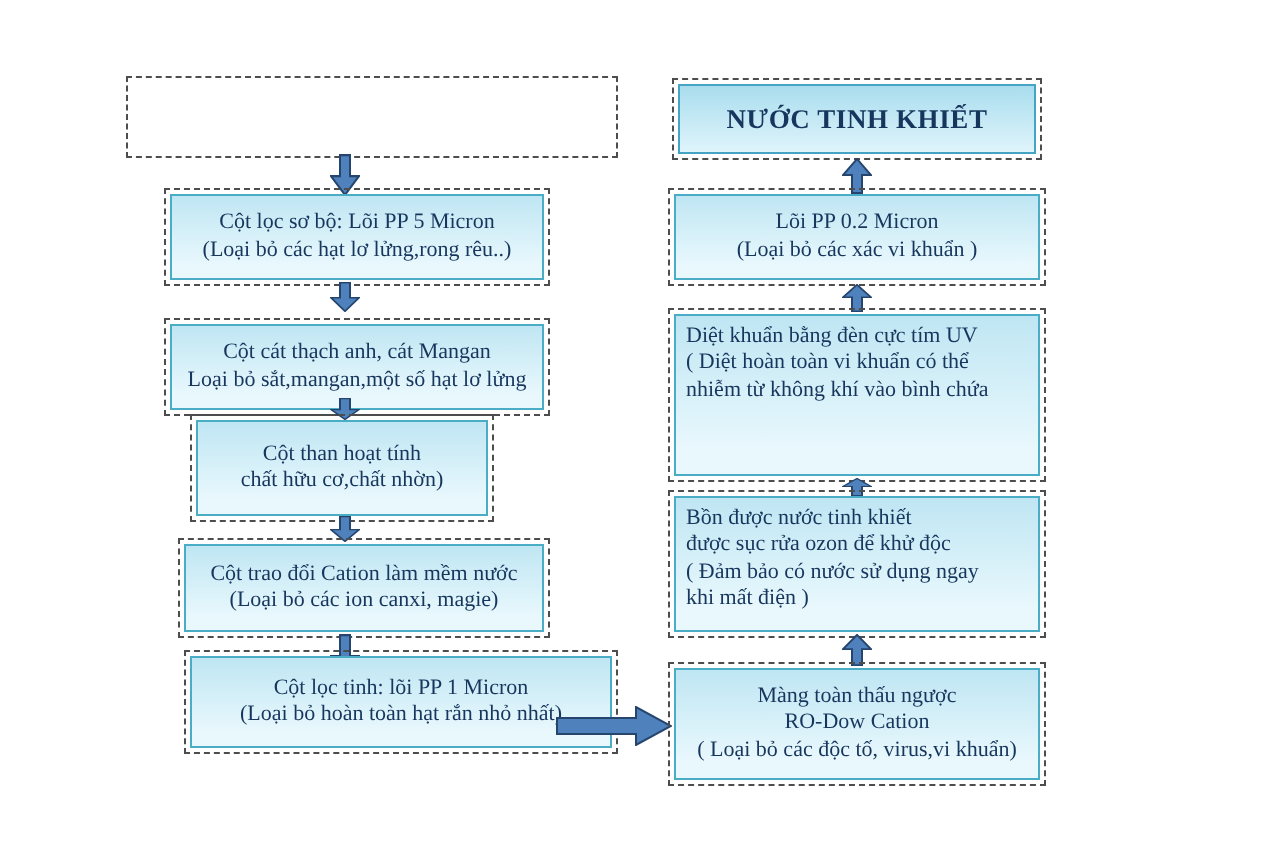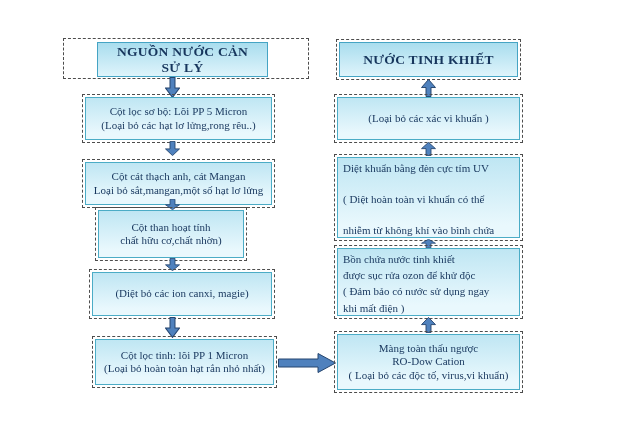--- a/index.html
+++ b/index.html
@@ -15,35 +15,31 @@
     display:flex;flex-direction:column;justify-content:center;
     text-align:center;font-size:11px;line-height:13.4px;
   }
   .node .ln{display:block;white-space:nowrap;}
   .header{
     font-weight:bold;font-size:13.5px;line-height:16px;letter-spacing:.3px;
     background:linear-gradient(180deg,#a9ddee 0%,#dff4fb 100%);
     border-color:#45a4c4;
   }
   .no-outline{outline:none;}
-  .left-align{text-align:left;justify-content:space-between;padding:4px 2px 0 5px;}
+  .left-align{text-align:left;justify-content:flex-start;padding:4px 2px 0 5px;}
   .marquee{position:absolute;border:1.2px dashed #4d4d4d;box-sizing:border-box;}
   .arrow{position:absolute;display:block;}
 </style>
 </head>
 <body>
 
 <div class="canvas">
 
   <div class="marquee" style="left:63px;top:38px;width:246px;height:41px"></div>
 
-  <div class="node header no-outline" style="left:97px;top:42px;width:171px;height:35px">
-    <span class="ln">NGUỒN NƯỚC CẢN</span>
-    <span class="ln">SỬ LÝ</span>
-  </div>
 
   <div class="node header" style="left:339px;top:42px;width:179px;height:35px">
     <span class="ln">NƯỚC TINH KHIẾT</span>
   </div>
 
   <svg class="arrow" style="left:165px;top:77px" width="15" height="21" viewBox="0 0 15 19" preserveAspectRatio="none">
     <path d="M5 0.5 H10 V10 H14.5 L7.5 18.5 L0.5 10 H5 Z" fill="#4f81bd" stroke="#25456e" stroke-width="1"></path>
   </svg>
 
   <div class="node" style="left:85px;top:97px;width:187px;height:43px">
@@ -67,60 +63,62 @@
   <div class="node" style="left:98px;top:210px;width:146px;height:48px">
     <span class="ln">Cột than hoạt tính</span>
     <span class="ln">chất hữu cơ,chất nhờn)</span>
   </div>
 
   <svg class="arrow" style="left:165px;top:258px" width="15" height="13" viewBox="0 0 15 19" preserveAspectRatio="none">
     <path d="M5 0.5 H10 V10 H14.5 L7.5 18.5 L0.5 10 H5 Z" fill="#4f81bd" stroke="#25456e" stroke-width="1"></path>
   </svg>
 
   <div class="node" style="left:92px;top:272px;width:180px;height:44px">
-    <span class="ln">(Diệt bỏ các ion canxi, magie)</span>
+    <span class="ln">Cột trao đổi Cation làm mềm nước</span>
+    <span class="ln">(Loại bỏ các ion canxi, magie)</span>
   </div>
 
   <svg class="arrow" style="left:165px;top:317px" width="15" height="21" viewBox="0 0 15 19" preserveAspectRatio="none">
     <path d="M5 0.5 H10 V10 H14.5 L7.5 18.5 L0.5 10 H5 Z" fill="#4f81bd" stroke="#25456e" stroke-width="1"></path>
   </svg>
 
-  <div class="node" style="left:95px;top:339px;width:179px;height:46px">
+  <div class="node" style="left:95px;top:328px;width:211px;height:46px">
     <span class="ln">Cột lọc tinh: lõi PP 1 Micron</span>
     <span class="ln">(Loại bỏ hoàn toàn hạt rắn nhỏ nhất)</span>
   </div>
 
   <svg class="arrow" style="left:278px;top:353px" width="58" height="20" viewBox="0 0 58 20" preserveAspectRatio="none">
     <path d="M0.5 6 H40 V0.5 L57.5 10 L40 19.5 V14 H0.5 Z" fill="#4f81bd" stroke="#25456e" stroke-width="1"></path>
   </svg>
 
   <svg class="arrow" style="left:421px;top:79px" width="15" height="18" viewBox="0 0 15 19" preserveAspectRatio="none">
     <path d="M5 18.5 H10 V9 H14.5 L7.5 0.5 L0.5 9 H5 Z" fill="#4f81bd" stroke="#25456e" stroke-width="1"></path>
   </svg>
 
   <div class="node" style="left:337px;top:97px;width:183px;height:43px">
+    <span class="ln">Lõi PP 0.2 Micron</span>
     <span class="ln">(Loại bỏ các xác vi khuẩn )</span>
   </div>
 
   <svg class="arrow" style="left:421px;top:142px" width="15" height="14" viewBox="0 0 15 19" preserveAspectRatio="none">
     <path d="M5 18.5 H10 V9 H14.5 L7.5 0.5 L0.5 9 H5 Z" fill="#4f81bd" stroke="#25456e" stroke-width="1"></path>
   </svg>
 
   <div class="node left-align" style="left:337px;top:157px;width:183px;height:81px">
     <span class="ln">Diệt khuẩn bằng đèn cực tím UV</span>
     <span class="ln">( Diệt hoàn toàn vi khuẩn có thể</span>
     <span class="ln">nhiễm từ không khí vào bình chứa</span>
   </div>
 
   <svg class="arrow" style="left:421px;top:239px" width="15" height="9" viewBox="0 0 15 19" preserveAspectRatio="none">
     <path d="M5 18.5 H10 V9 H14.5 L7.5 0.5 L0.5 9 H5 Z" fill="#4f81bd" stroke="#25456e" stroke-width="1"></path>
   </svg>
 
   <div class="node left-align" style="left:337px;top:248px;width:183px;height:68px">
-    <span class="ln">Bồn chứa nước tinh khiết</span>
+    <span class="ln">Bồn được nước tinh khiết</span>
     <span class="ln">được sục rửa ozon để khử độc</span>
     <span class="ln">( Đảm bảo có nước sử dụng ngay</span>
     <span class="ln">khi mất điện )</span>
   </div>
 
   <svg class="arrow" style="left:421px;top:317px" width="15" height="16" viewBox="0 0 15 19" preserveAspectRatio="none">
     <path d="M5 18.5 H10 V9 H14.5 L7.5 0.5 L0.5 9 H5 Z" fill="#4f81bd" stroke="#25456e" stroke-width="1"></path>
   </svg>
 
   <div class="node" style="left:337px;top:334px;width:183px;height:56px">

